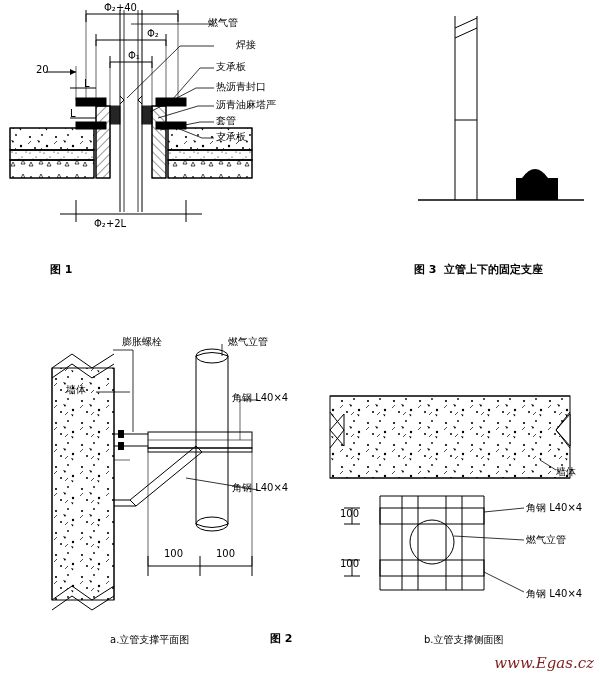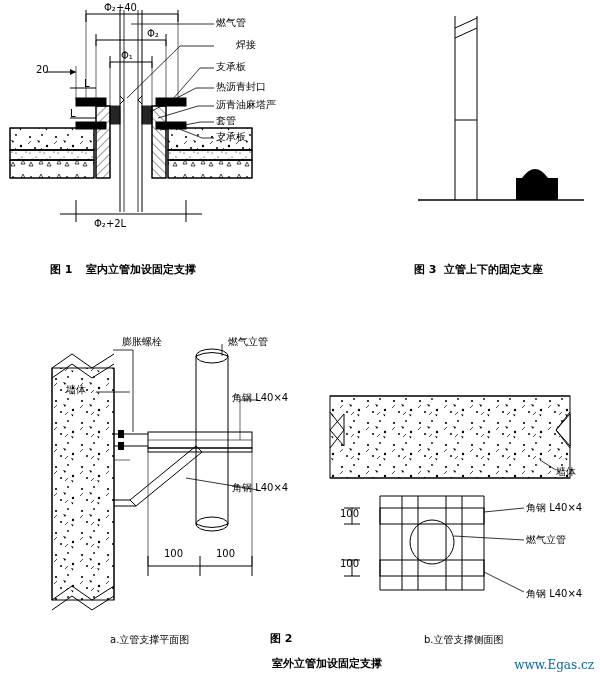--- a/index.html
+++ b/index.html
@@ -8,21 +8,21 @@
     background:#ffffff;
     font-family:"DejaVu Sans","Liberation Sans",sans-serif;
     color:#000;
     position:relative;
     overflow:hidden;
   }
   .canvas{position:absolute;left:0;top:0;width:600px;height:676px;}
   svg{position:absolute;left:0;top:0;}
   .lbl{position:absolute;font-size:10px;line-height:11px;white-space:nowrap;}
   .cap{position:absolute;font-size:11px;font-weight:bold;white-space:nowrap;}
-  .wm{position:absolute;right:6px;bottom:4px;font-size:12px;color:#0369a1;
+  .wm{position:absolute;right:6px;bottom:4px;font-size:15px;color:#7f1d1d;font-style:italic;
       font-family:"DejaVu Serif","Liberation Serif",serif;}
 </style>
 </head>
 <body>
 
 <div class="canvas">
 
   <svg width="600" height="676" viewBox="0 0 600 676">
     <defs>
       <pattern id="hatchR" width="6" height="6" patternUnits="userSpaceOnUse" patternTransform="rotate(45)">
@@ -245,36 +245,35 @@
     <g stroke="#000" fill="none" stroke-width="0.8">
       <line x1="540" y1="460" x2="556" y2="470"></line>
       <line x1="484" y1="512" x2="524" y2="508"></line>
       <line x1="454" y1="536" x2="524" y2="540"></line>
       <line x1="484" y1="572" x2="524" y2="592"></line>
     </g>
   </svg>
 
   <div class="lbl" style="left:104px;top:2px;">Φ₂+40</div>
   <div class="lbl" style="left:120px;top:28px;margin-left:27px;">Φ₂</div>
-  <div class="lbl" style="left:121px;top:50px;">Φ₁</div>
+  <div class="lbl" style="left:121px;top:50px;padding-left:7px;">Φ₁</div>
   <div class="lbl" style="left:36px;top:64px;">20</div>
   <div class="lbl" style="left:84px;top:78px;">L</div>
   <div class="lbl" style="left:70px;top:108px;">L</div>
   <div class="lbl" style="left:94px;top:218px;">Φ₂+2L</div>
 
-  <div class="lbl" style="left:216px;top:17px;">燃气管</div>
+  <div class="lbl" style="left:208px;top:17px;">燃气管</div>
   <div class="lbl" style="left:216px;top:39px;margin-left:20px;">焊接</div>
   <div class="lbl" style="left:216px;top:61px;">支承板</div>
   <div class="lbl" style="left:216px;top:81px;">热沥青封口</div>
   <div class="lbl" style="left:216px;top:99px;">沥青油麻塔严</div>
   <div class="lbl" style="left:216px;top:115px;">套管</div>
   <div class="lbl" style="left:216px;top:131px;">支承板</div>
 
   <div class="cap" style="left:50px;top:262px;">图 1</div>
-  <div class="cap" style="left:86px;top:262px;">室内立管加设固定支撑</div>
 
   <div class="cap" style="left:406px;top:262px;margin-left:8px;">图 3</div>
   <div class="cap" style="left:444px;top:262px;">立管上下的固定支座</div>
 
   <div class="lbl" style="left:122px;top:336px;">膨胀螺栓</div>
   <div class="lbl" style="left:228px;top:336px;">燃气立管</div>
   <div class="lbl" style="left:66px;top:384px;">墙体</div>
   <div class="lbl" style="left:232px;top:392px;">角钢 L40×4</div>
   <div class="lbl" style="left:232px;top:482px;">角钢 L40×4</div>
   <div class="lbl" style="left:164px;top:548px;">100</div>
@@ -283,16 +282,15 @@
 
   <div class="lbl" style="left:556px;top:466px;">墙体</div>
   <div class="lbl" style="left:526px;top:502px;">角钢 L40×4</div>
   <div class="lbl" style="left:526px;top:534px;">燃气立管</div>
   <div class="lbl" style="left:526px;top:588px;">角钢 L40×4</div>
   <div class="lbl" style="left:340px;top:508px;">100</div>
   <div class="lbl" style="left:340px;top:558px;">100</div>
   <div class="lbl" style="left:424px;top:634px;font-size:10px;">b.立管支撑侧面图</div>
 
   <div class="cap" style="left:234px;top:631px;margin-left:36px;">图 2</div>
-  <div class="cap" style="left:272px;top:656px;">室外立管加设固定支撑</div>
 
   <div class="wm">www.Egas.cz</div>
 </div>
 
 </body></html>

